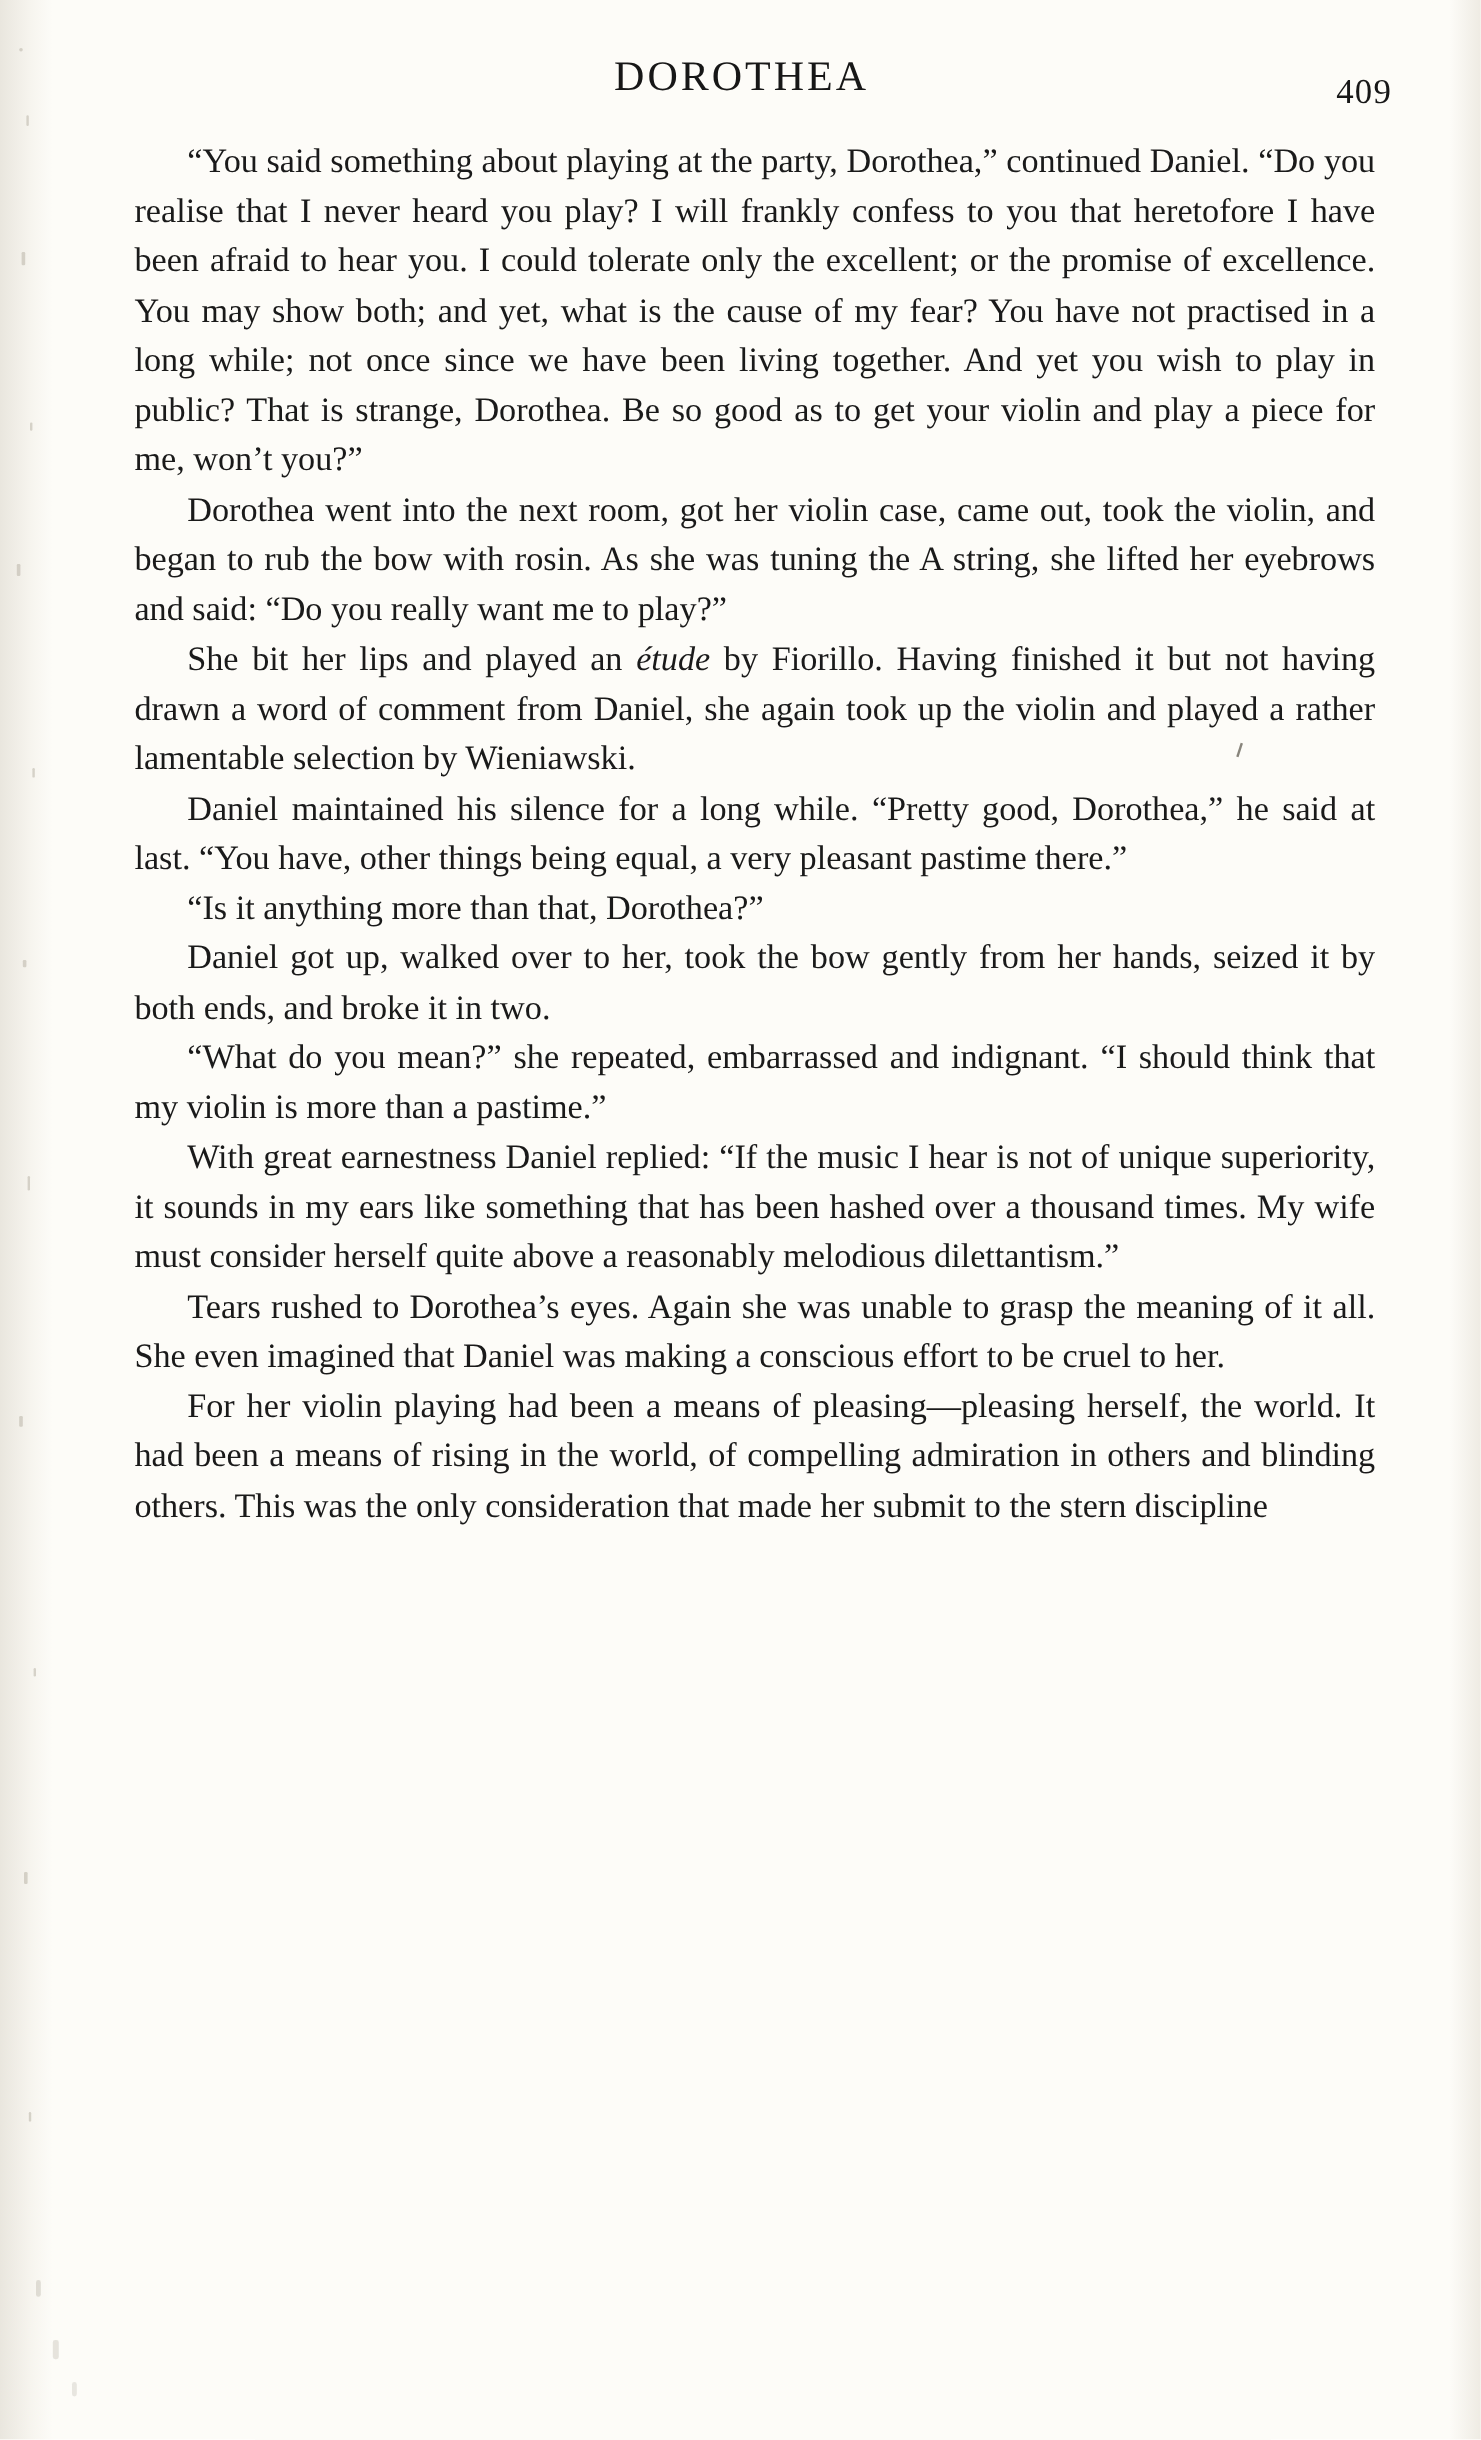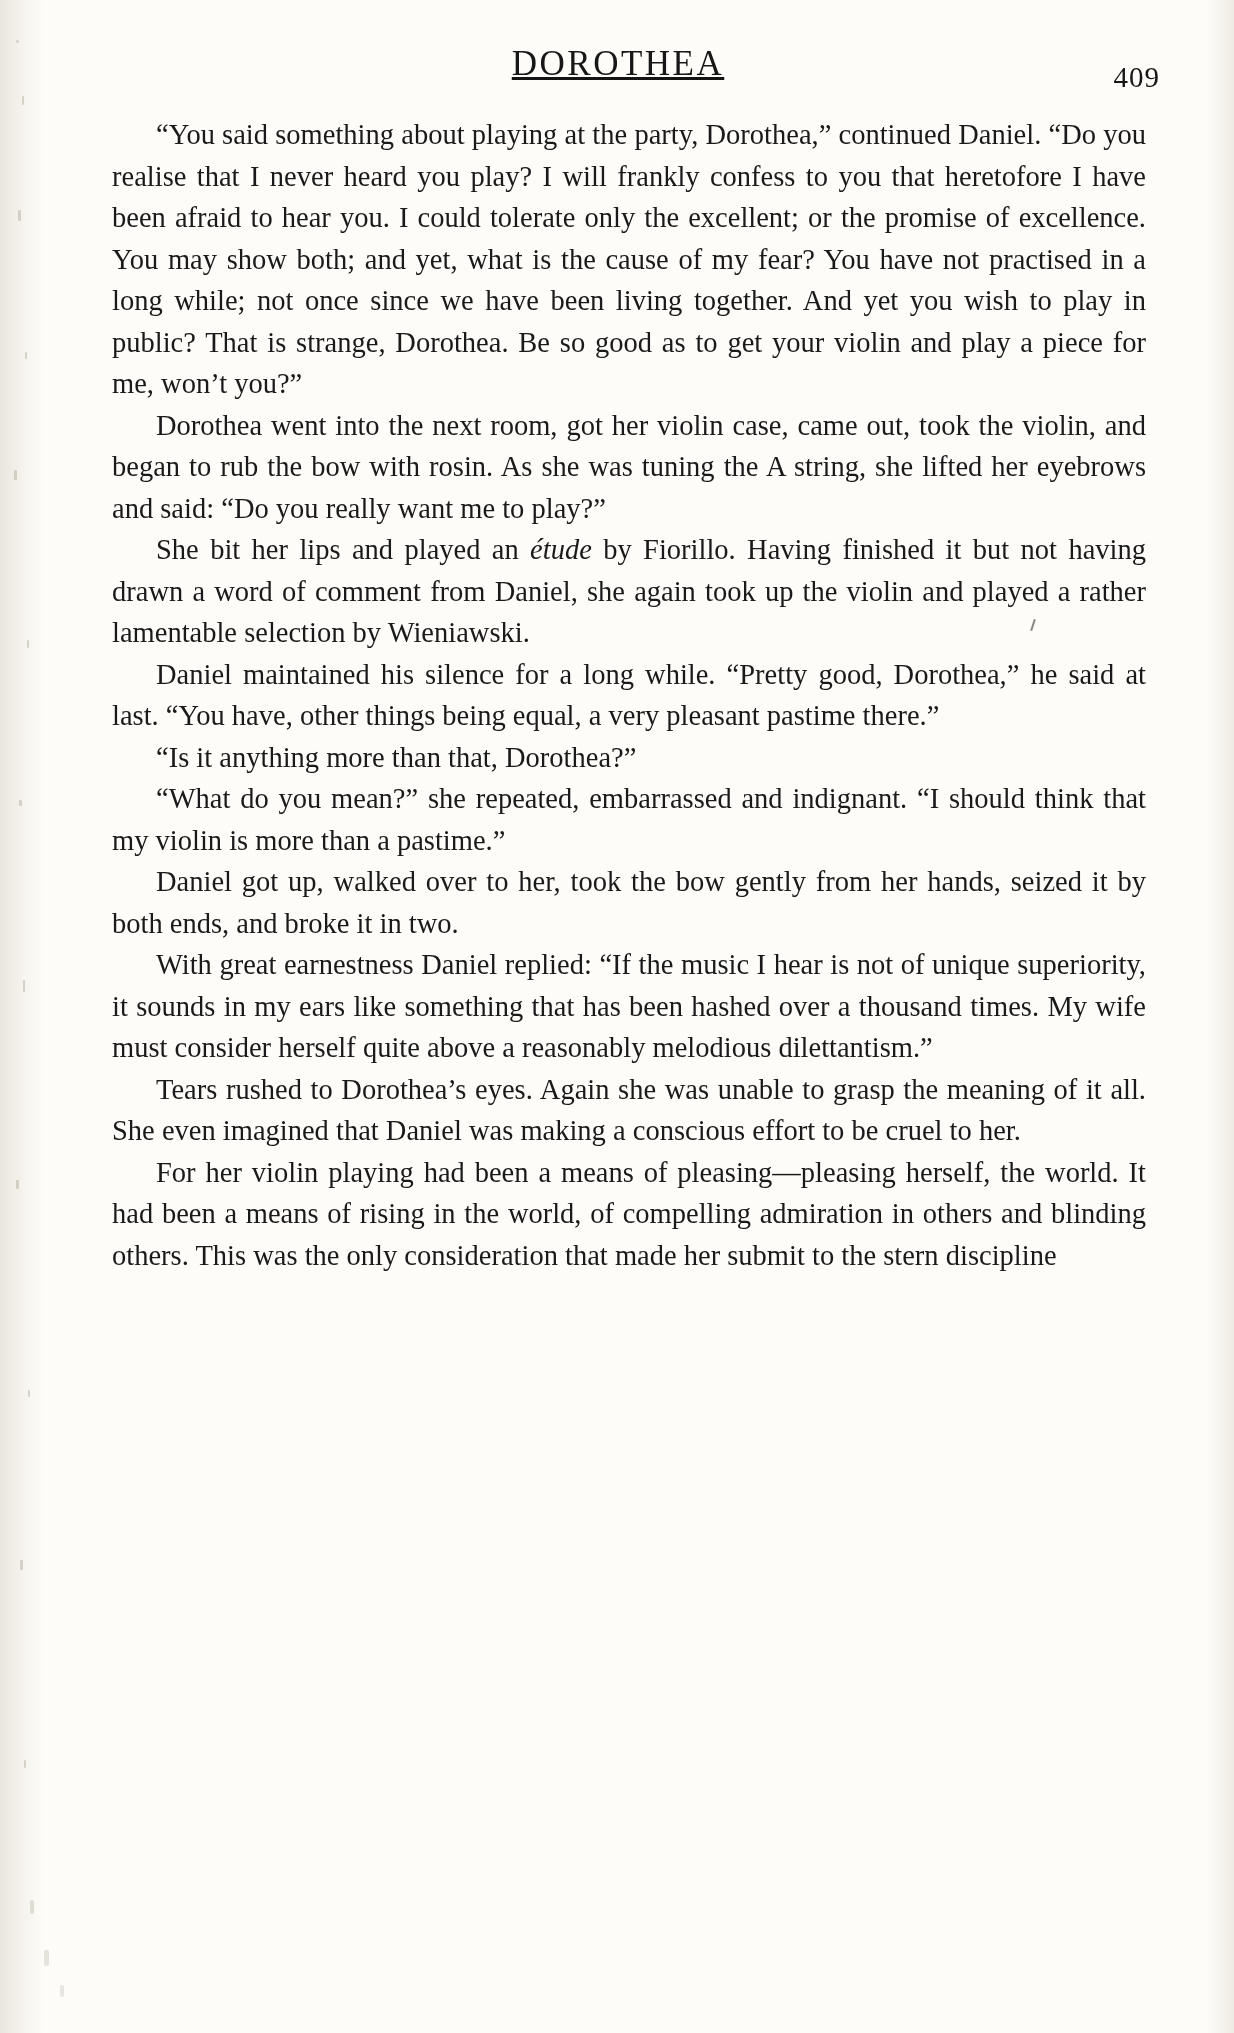--- a/index.html
+++ b/index.html
@@ -49,21 +49,20 @@
     top: 44px;
     width: 1112px;
   }
   .running-head {
     display: flex;
     align-items: baseline;
     justify-content: center;
     position: relative;
     height: 54px;
     margin-bottom: 16px;
-    text-decoration: underline;
   }
   .running-title {
     font-size: 35px;
     letter-spacing: 2.5px;
     color: #171717;
   }
   .folio {
     position: absolute;
     right: 14px;
     bottom: 4px;
@@ -121,21 +120,21 @@
       <span class="running-title">DOROTHEA</span>
       <span class="folio">409</span>
     </div>
 
     <div class="body-text">
       <p class="para">“You said something about playing at the party, Dorothea,” continued Daniel. “Do you realise that I never heard you play? I will frankly confess to you that heretofore I have been afraid to hear you. I could tolerate only the excellent; or the promise of excellence. You may show both; and yet, what is the cause of my fear? You have not practised in a long while; not once since we have been living together. And yet you wish to play in public? That is strange, Dorothea. Be so good as to get your violin and play a piece for me, won’t you?”</p>
       <p class="para">Dorothea went into the next room, got her violin case, came out, took the violin, and began to rub the bow with rosin. As she was tuning the A string, she lifted her eyebrows and said: “Do you really want me to play?”</p>
       <p class="para">She bit her lips and played an <em>étude</em> by Fiorillo. Having finished it but not having drawn a word of comment from Daniel, she again took up the violin and played a rather lamentable selection by Wieniawski.</p>
       <p class="para">Daniel maintained his silence for a long while. “Pretty good, Dorothea,” he said at last. “You have, other things being equal, a very pleasant pastime there.”</p>
       <p class="para">“Is it anything more than that, Dorothea?”</p>
+      <p class="para">Daniel got up, walked over to her, took the bow gently from her hands, seized it by both ends, and broke it in two.</p>
       <p class="para">“What do you mean?” she repeated, embarrassed and indignant. “I should think that my violin is more than a pastime.”</p>
-      <p class="para">Daniel got up, walked over to her, took the bow gently from her hands, seized it by both ends, and broke it in two.</p>
       <p class="para">With great earnestness Daniel replied: “If the music I hear is not of unique superiority, it sounds in my ears like something that has been hashed over a thousand times. My wife must consider herself quite above a reasonably melodious dilettantism.”</p>
       <p class="para">Tears rushed to Dorothea’s eyes. Again she was unable to grasp the meaning of it all. She even imagined that Daniel was making a conscious effort to be cruel to her.</p>
       <p class="para">For her violin playing had been a means of pleasing—pleasing herself, the world. It had been a means of rising in the world, of compelling admiration in others and blinding others. This was the only consideration that made her submit to the stern discipline</p>
     </div>
 
   </div>
 </div>
 
 </body></html>

